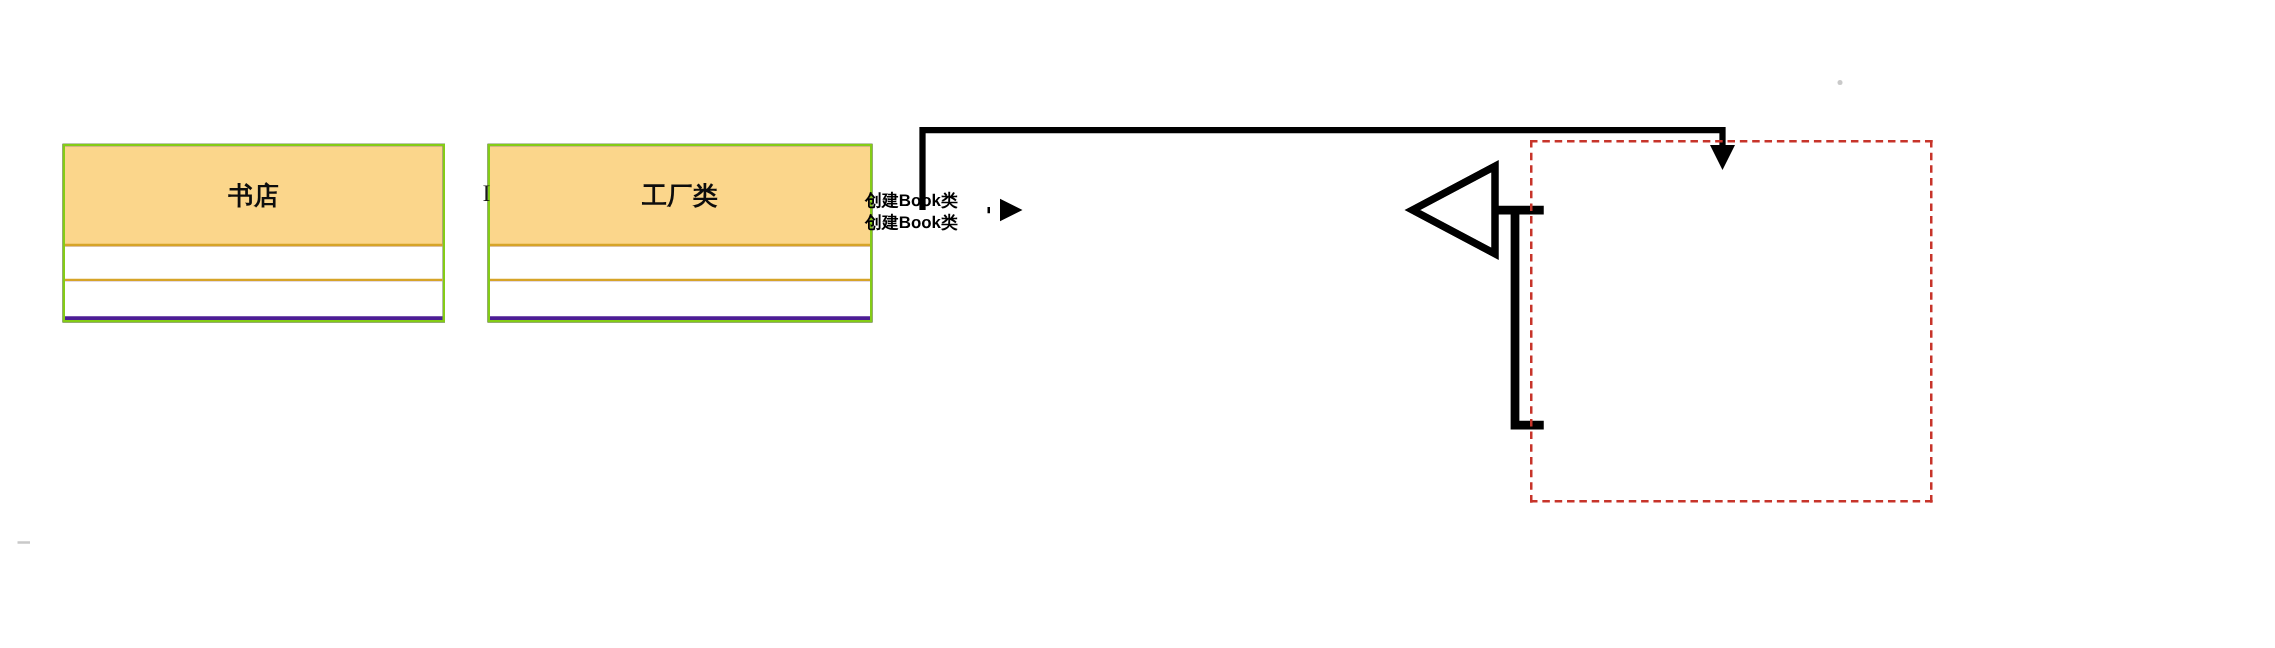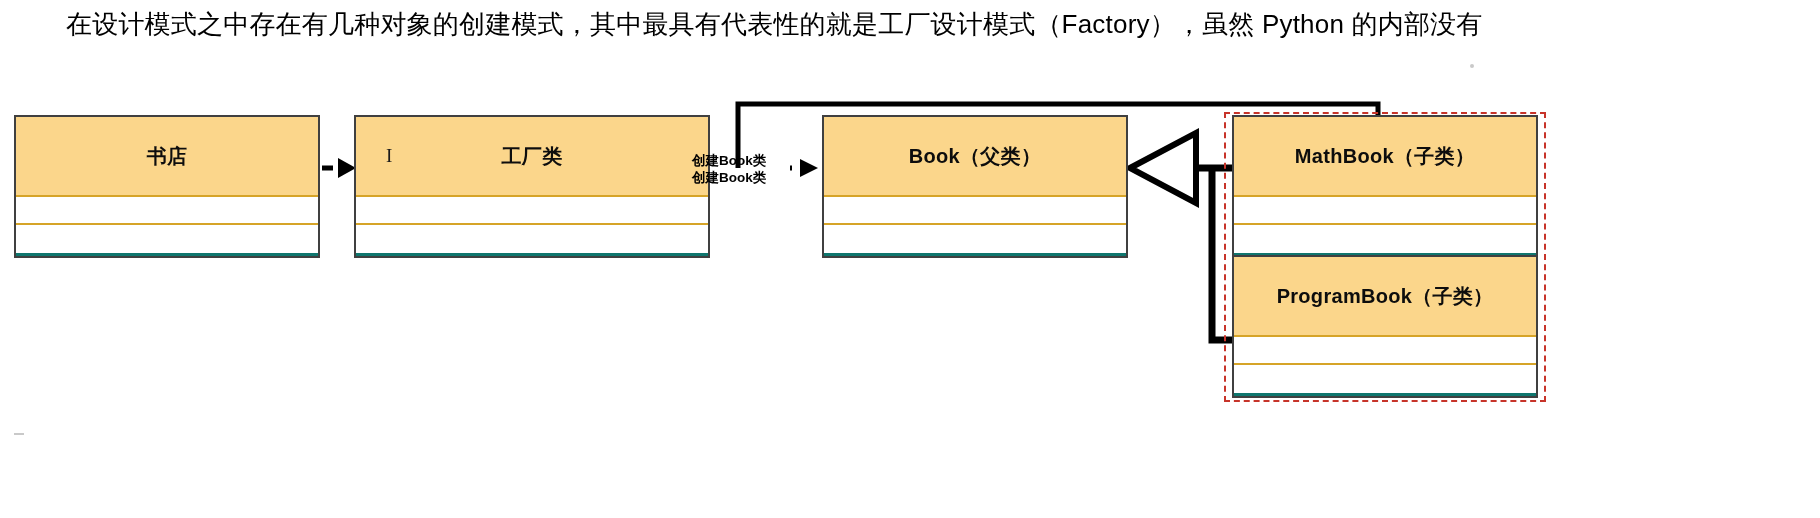--- a/index.html
+++ b/index.html
@@ -39,23 +39,24 @@
   #wires {
     position: absolute;
     left: 0; top: 0;
     width: 1820px; height: 432px;
     pointer-events: none;
   }
 
   
   .uml-box {
     position: absolute;
-    border: 2px solid #404040;
-    background: #0f766e;
+    border: 2px solid #84cc16;
+    background: #4c1d95;
     box-shadow: 0 0 0 0 transparent;
+    margin-left: 36px;
   }
   .uml-head {
     background: #FBD68B;
     border-bottom: 2px solid #D6A428;
     display: flex;
     align-items: center;
     justify-content: center;
     position: relative;
   }
   .uml-title {
@@ -66,21 +67,21 @@
     white-space: nowrap;
   }
   .uml-row {
     background: #ffffff;
     border-bottom: 2px solid #D6A428;
   }
   .uml-row.last { border-bottom: none; }
 
   
   #box-bookstore { left: 14px;   top: 29px;  width: 306px; height: 143px; }
-  #box-factory   { left: 354px;  top: 29px;  width: 356px; height: 143px; }
+  #box-factory   { left: 354px;  top: 29px;  width: 308px; height: 143px; }
   #box-book      { left: 822px;  top: 29px;  width: 306px; height: 143px; }
   #box-mathbook  { left: 1232px; top: 29px;  width: 306px; height: 143px; }
   #box-progbook  { left: 1232px; top: 169px; width: 306px; height: 143px; }
 
   .uml-box .uml-head { height: 80px; }
   .uml-box .uml-row  { height: 28px; }
 
   
   #subclass-group {
     position: absolute;
@@ -118,21 +119,20 @@
     position: absolute;
     background: #c9c9c9;
   }
   #artifact-a { left: 14px;  top: 347px; width: 10px; height: 2px; }
   #artifact-b { left: 1470px; top: -22px; width: 4px; height: 4px; border-radius: 50%; }
 </style>
 </head>
 <body>
 
 <div id="prose">
-  <div class="para-line first">在设计模式之中存在有几种对象的创建模式，其中最具有代表性的就是工厂设计模式（Factory），虽然 Python 的内部没有</div>
 </div>
 
 <div id="diagram">
 
   <svg id="wires" viewBox="0 0 1820 432" width="1820" height="432" xmlns="http://www.w3.org/2000/svg">
 
     <g>
       <line x1="322" y1="82" x2="344" y2="82" stroke="#000000" stroke-width="5" stroke-dasharray="11 8" stroke-linecap="butt"></line>
       <path d="M 338 72 L 356 82 L 338 92 Z" fill="#000000"></path>
     </g>
@@ -176,39 +176,18 @@
     <div class="uml-row last"></div>
   </div>
 
   <div id="text-caret">I</div>
 
   <div class="edge-label" id="label-create">
     <div>创建Book类</div>
     <div>创建Book类</div>
   </div>
 
-  <div class="uml-box" id="box-book">
-    <div class="uml-head">
-      <span class="uml-title">Book（父类）</span>
-    </div>
-    <div class="uml-row"></div>
-    <div class="uml-row last"></div>
-  </div>
 
-  <div class="uml-box" id="box-mathbook">
-    <div class="uml-head">
-      <span class="uml-title">MathBook（子类）</span>
-    </div>
-    <div class="uml-row"></div>
-    <div class="uml-row last"></div>
-  </div>
 
-  <div class="uml-box" id="box-progbook">
-    <div class="uml-head">
-      <span class="uml-title">ProgramBook（子类）</span>
-    </div>
-    <div class="uml-row"></div>
-    <div class="uml-row last"></div>
-  </div>
 
   <div class="artifact" id="artifact-a"></div>
   <div class="artifact" id="artifact-b"></div>
 </div>
 
 </body></html>

